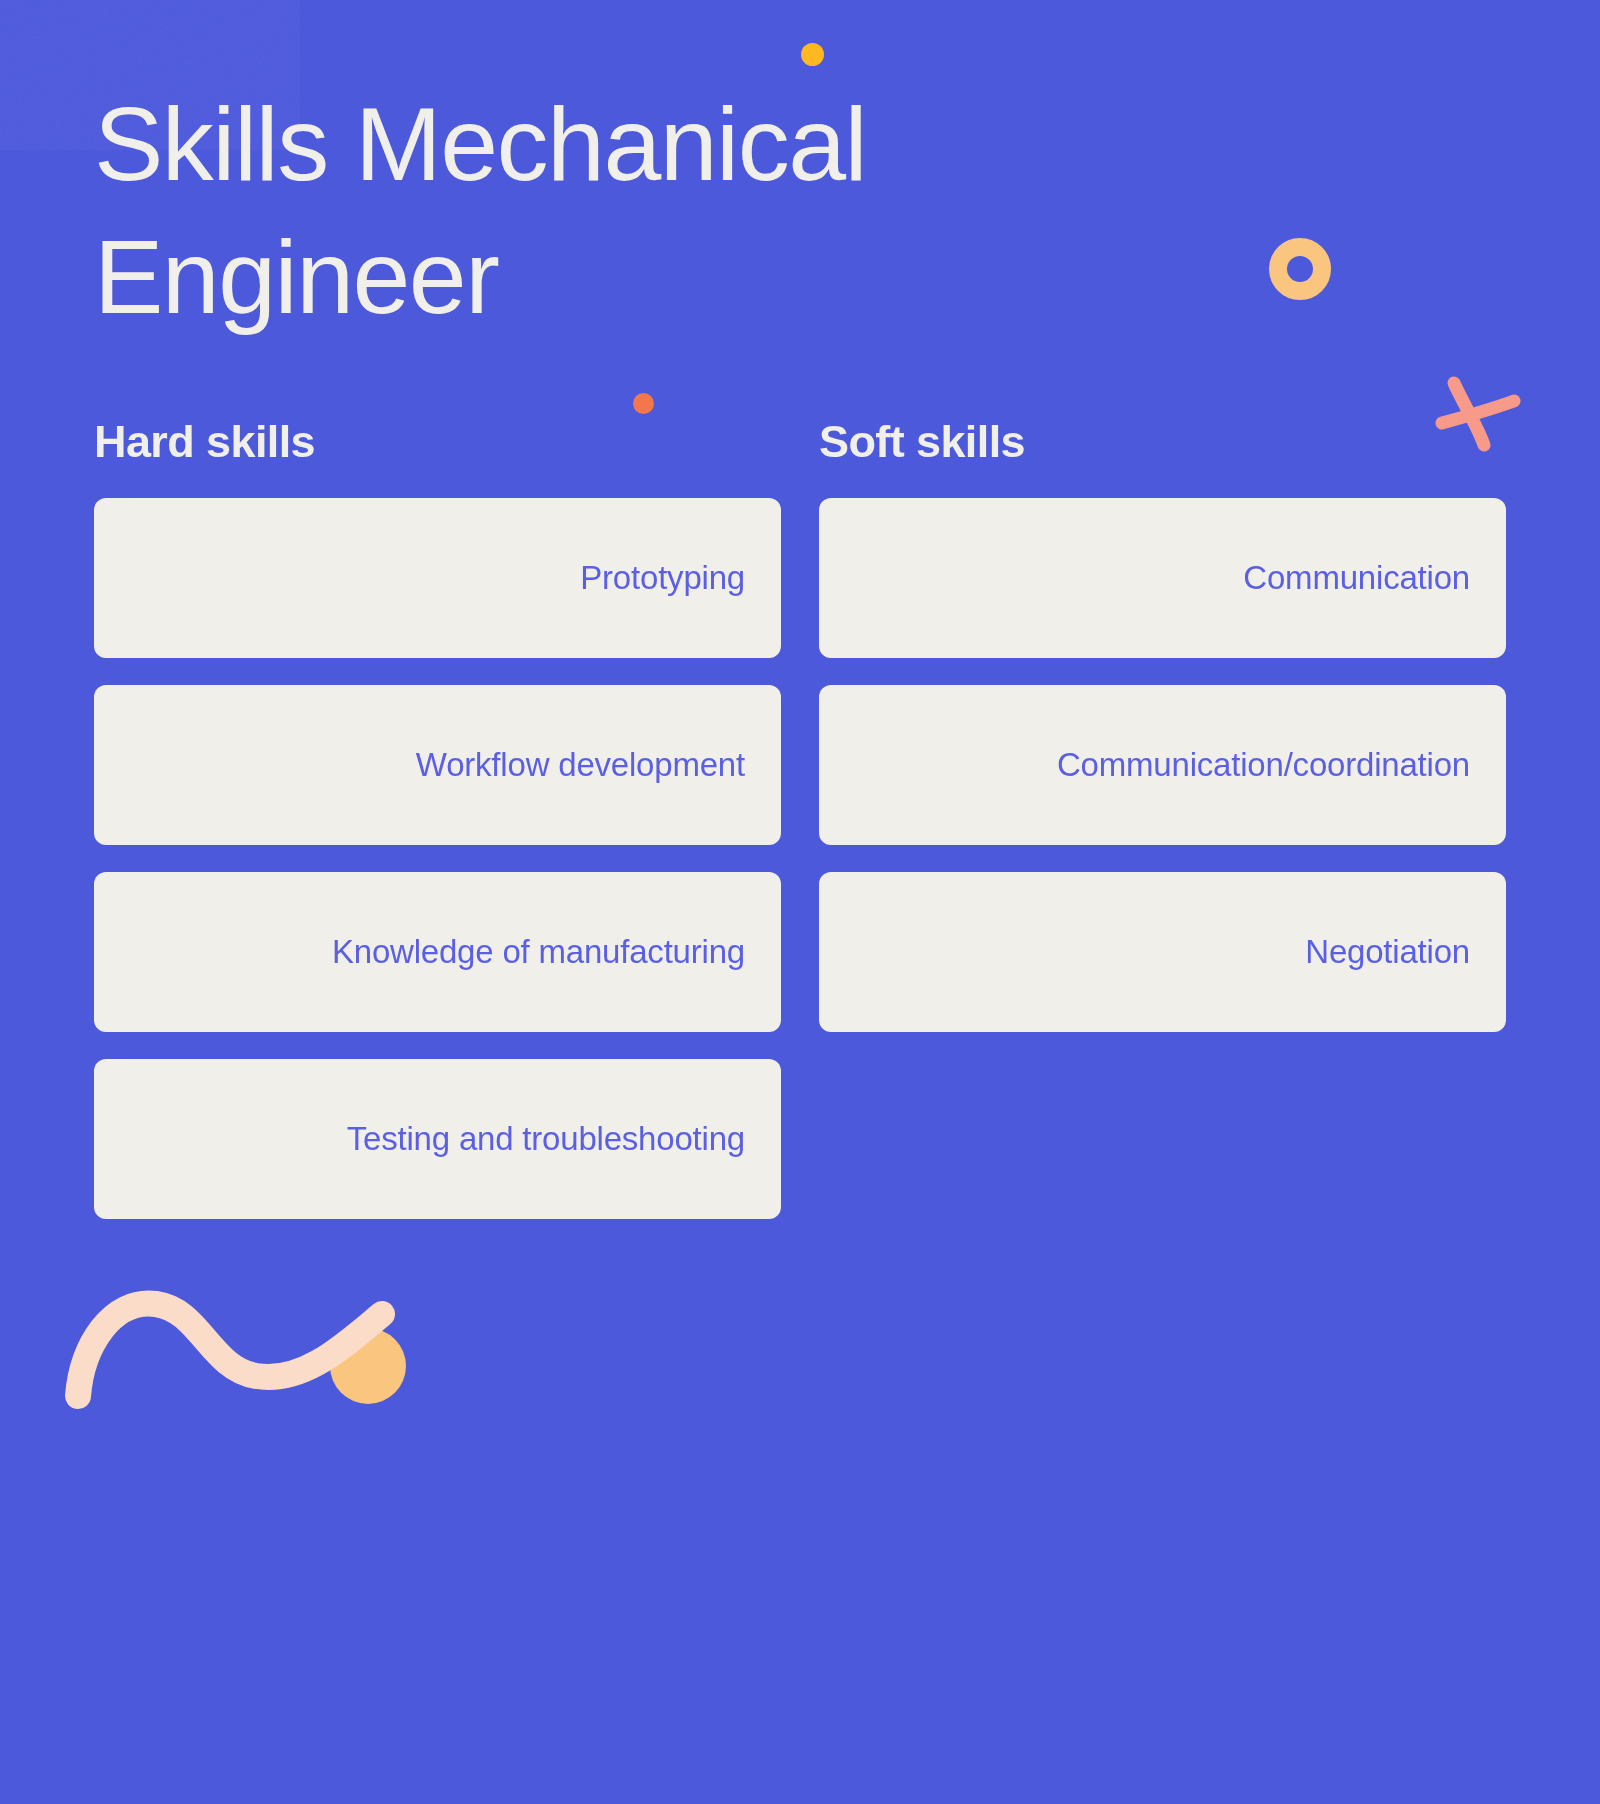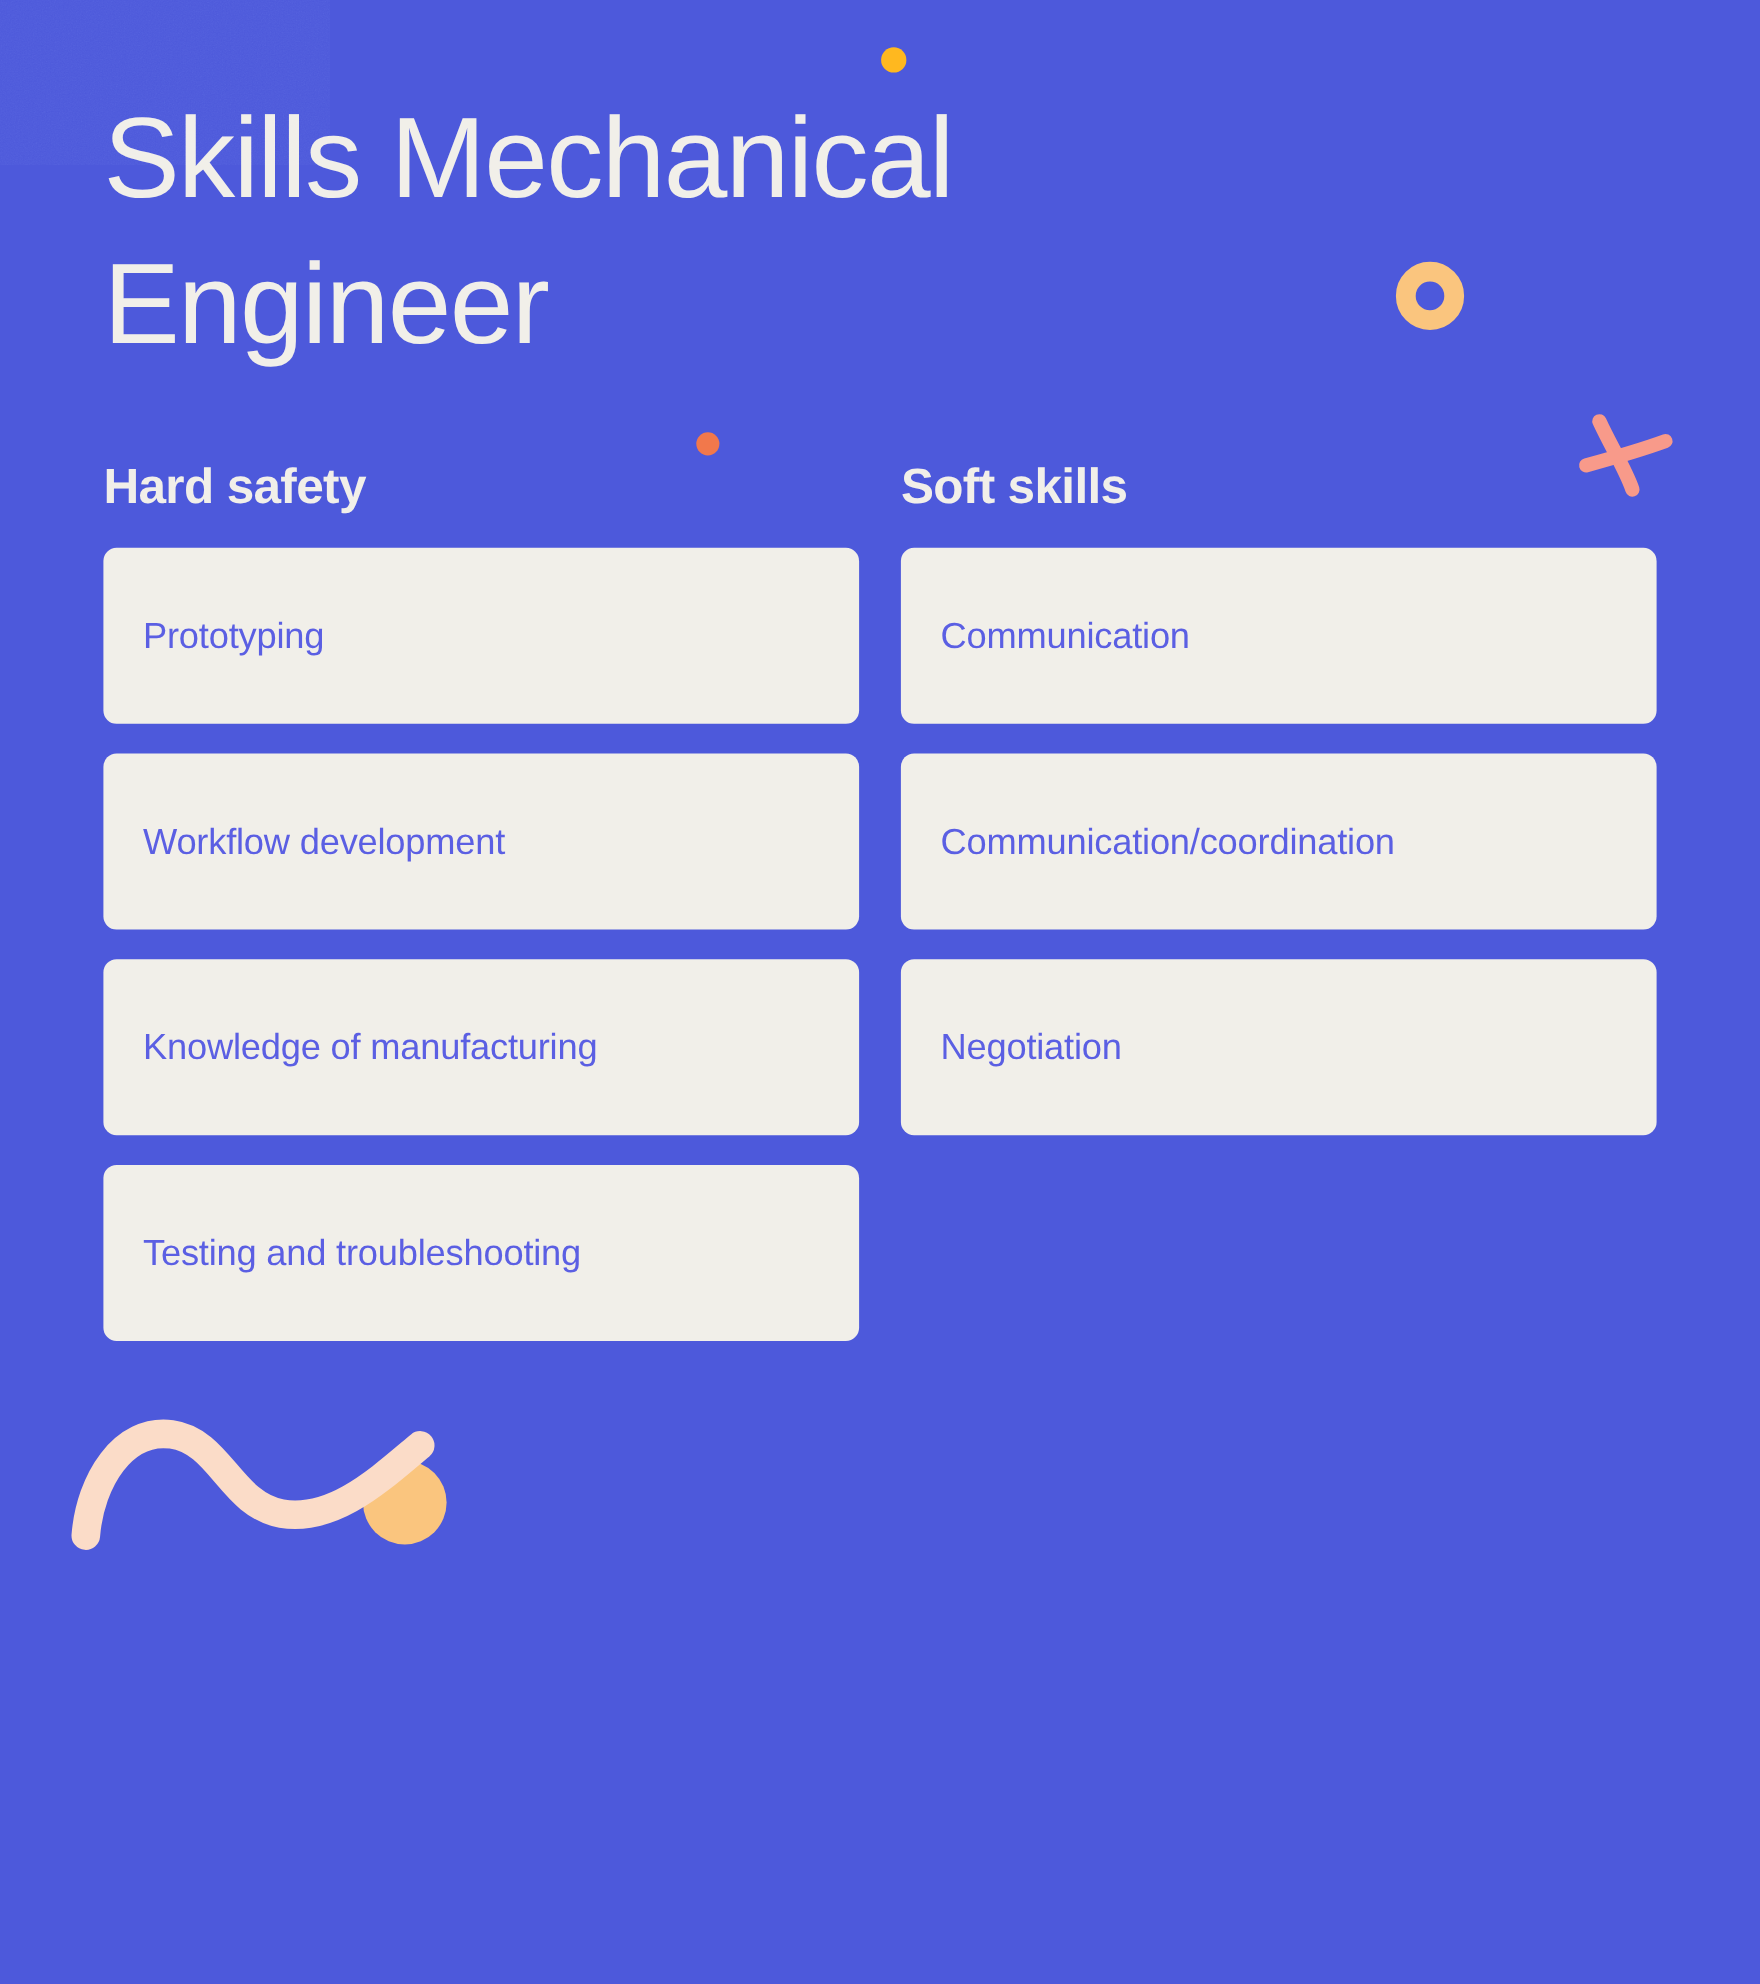--- a/index.html
+++ b/index.html
@@ -113,20 +113,21 @@
 
   .skill-card {
     background:#F1EFE9;
     border-radius:12px;
     height:160px;
     display:flex;
     align-items:center;
     padding:0 36px;
     position:relative;
     z-index:4;
+    justify-content:flex-end;
   }
 
   .skill-label {
     font-size:33px;
     font-weight:400;
     letter-spacing:-0.2px;
     color:#5B5FE3;
     white-space:nowrap;
   }
 </style>
@@ -158,21 +159,21 @@
   <rect width="100%" height="100%" filter="url(#grainFilter)" opacity="0.34"></rect>
 </svg>
 
 <div id="page">
 
   <h1 id="page-title">Skills Mechanical Engineer</h1>
 
   <div id="columns">
 
     <div class="column">
-      <h2 class="column-heading">Hard safety</h2>
+      <h2 class="column-heading">Hard skills</h2>
       <ul class="skill-list">
         <li class="skill-card">
           <span class="skill-label">Prototyping</span>
         </li>
         <li class="skill-card">
           <span class="skill-label">Workflow development</span>
         </li>
         <li class="skill-card">
           <span class="skill-label">Knowledge of manufacturing</span>
         </li>

